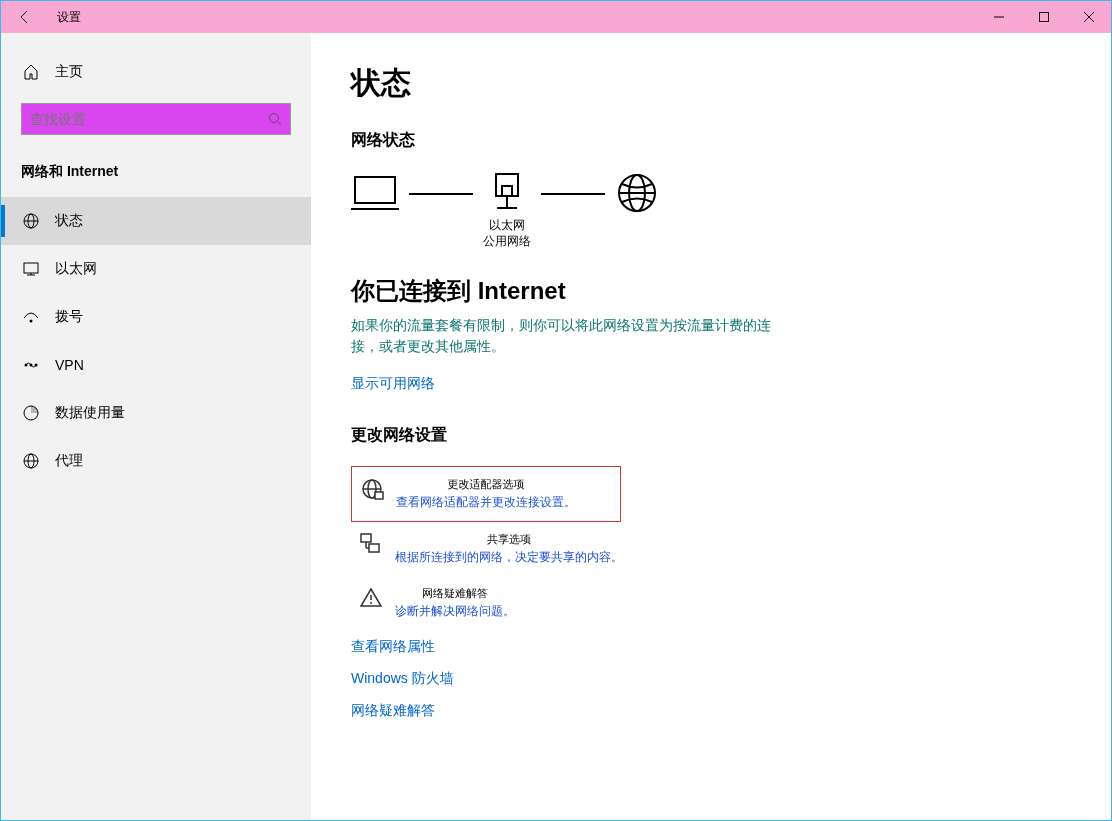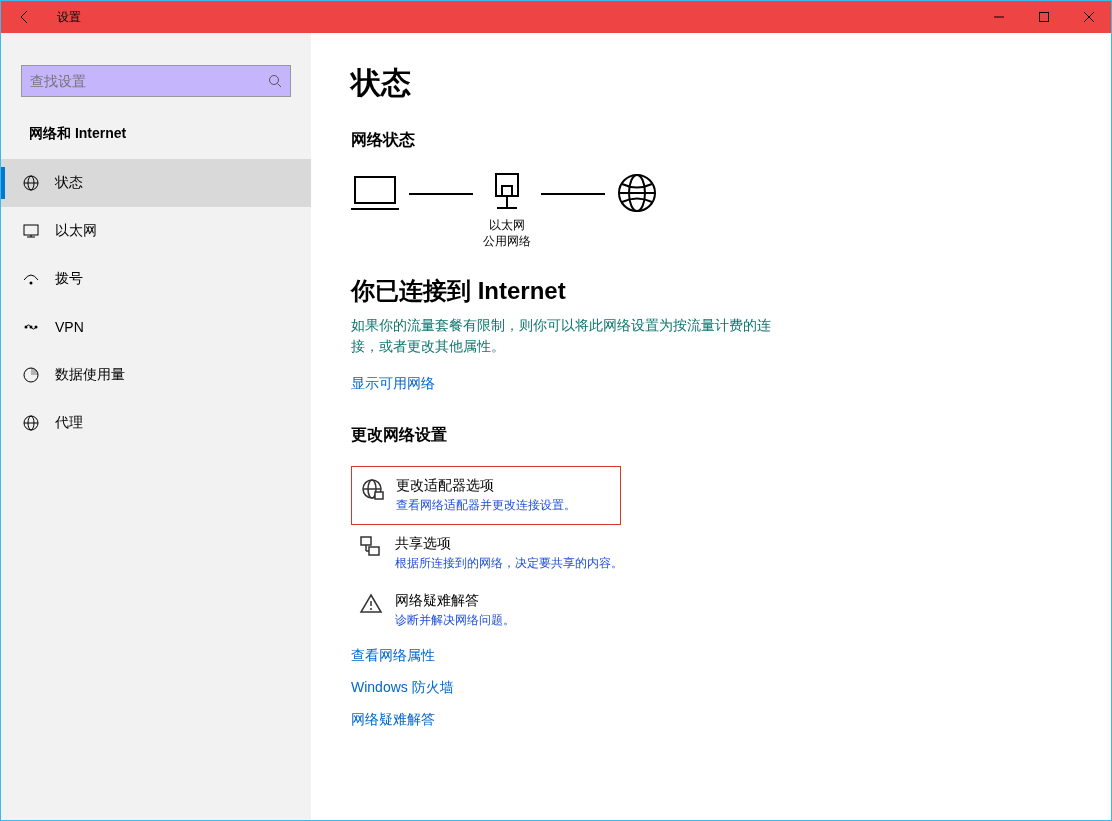--- a/index.html
+++ b/index.html
@@ -17,21 +17,21 @@
   flex-direction: column;
   width: 100%;
   height: 100%;
   border: 1px solid #39bae9;
 }
 .titlebar {
   height: 32px;
   display: flex;
   align-items: center;
   padding: 0 0 0 0;
-  background: #ef4444;
+  background: #f9a8d4;
 }
 .titlebar .back {
   width: 48px;
   height: 32px;
   display: flex;
   align-items: center;
   justify-content: center;
   font-size: 16px;
   cursor: pointer;
 }
@@ -75,41 +75,41 @@
   width: 20px;
   margin-right: 14px;
   display: flex;
   align-items: center;
   justify-content: center;
 }
 .searchbox {
   margin: 12px 20px 20px 20px;
   height: 32px;
   border: 1px solid #999;
-  background: #c4b5fd;
+  background: #d946ef;
   display: flex;
   align-items: center;
   padding: 0 8px;
 }
 .searchbox input {
   flex: 1;
   border: none;
   outline: none;
   font-size: 14px;
   background: transparent;
 }
 .searchbox .search-icon {
   color: #555;
   font-size: 14px;
   font-style: italic;
 }
 .sidebar .section-label {
   font-weight: 600;
   font-size: 14px;
-  padding: 8px 20px 16px 28px;
+  padding: 8px 20px 16px 20px;
 }
 .nav-item {
   display: flex;
   align-items: center;
   height: 48px;
   padding: 0 20px;
   cursor: pointer;
   position: relative;
 }
 .nav-item.selected {
@@ -202,22 +202,23 @@
 }
 .option-row .icon {
   width: 28px;
   margin-right: 10px;
   display: flex;
   align-items: flex-start;
   justify-content: center;
   color: #333;
 }
 .option-row .txt .title {
-  font-size: 14px;
+  font-size: 11px;
   margin-bottom: 2px;
+  text-align: center;
 }
 .option-row .txt .sub {
   font-size: 12px;
   color: #1d4ed8;
 }
 svg { display:block; }
 </style>
 </head>
 <body>
 
@@ -243,20 +244,28 @@
       <div class="ctl">
         <svg width="10" height="10">
             <path d="M0 0 L10 10 M10 0 L0 10" stroke="#000" stroke-width="1"></path>
           </svg>
       </div>
     </div>
   </div>
 
   <div class="body">
     <div class="sidebar">
+      <div class="home">
+        <span class="icon">
+          <svg width="16" height="16" viewBox="0 0 16 16">
+              <path d="M2 7 L8 1 L14 7 L14 15 L9 15 L9 10 L7 10 L7 15 L2 15 Z" stroke="#000" stroke-width="1" fill="none"></path>
+            </svg>
+        </span>
+        <span>主页</span>
+      </div>
 
       <div class="searchbox">
         <input type="text" placeholder="查找设置" style="">
         <span class="search-icon">
           <svg width="14" height="14" viewBox="0 0 14 14">
               <circle cx="6" cy="6" r="4.5" stroke="#555" stroke-width="1" fill="none"></circle>
               <line x1="9.5" y1="9.5" x2="13" y2="13" stroke="#555" stroke-width="1"></line>
             </svg>
         </span>
       </div>

